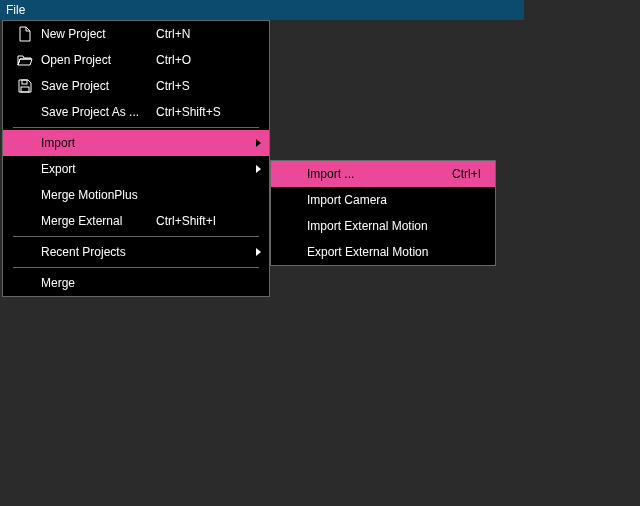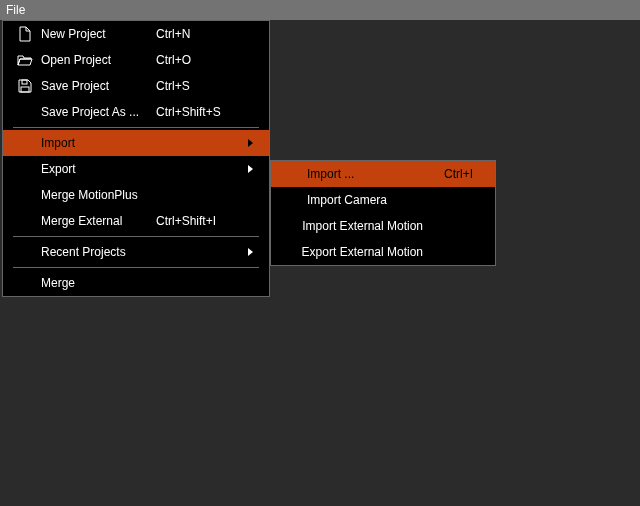--- a/index.html
+++ b/index.html
@@ -10,23 +10,23 @@
     background: #2b2b2b;
     font-family: Arial, Helvetica, sans-serif;
     font-size: 12px;
     color: #fff;
     overflow: hidden;
     position: relative;
   }
   .menubar {
     position: absolute;
     left: 0; top: 0;
-    width: 640px;
+    width: 524px;
     height: 20px;
-    background: #737373;
+    background: #0c4a6e;
   }
   .menubar-item {
     display: inline-block;
     padding: 3px 8px 3px 6px;
     cursor: default;
   }
   .menu {
     position: absolute;
     background: #000;
     border: 1px solid #666;
@@ -34,27 +34,27 @@
   }
   .menu-main {
     left: 2px;
     top: 20px;
     width: 268px;
   }
   .menu-row {
     display: flex;
     align-items: center;
     height: 26px;
-    padding: 0 16px 0 6px;
+    padding: 0 8px 0 6px;
     cursor: default;
     position: relative;
     justify-content: flex-end;
   }
   .menu-row.highlight {
-    background: #c2410c;
+    background: #ec4899;
     color: #000;
   }
   .icon-cell {
     width: 32px;
     flex: 0 0 32px;
     display: flex;
     justify-content: center;
     align-items: center;
   }
   .label-cell {

